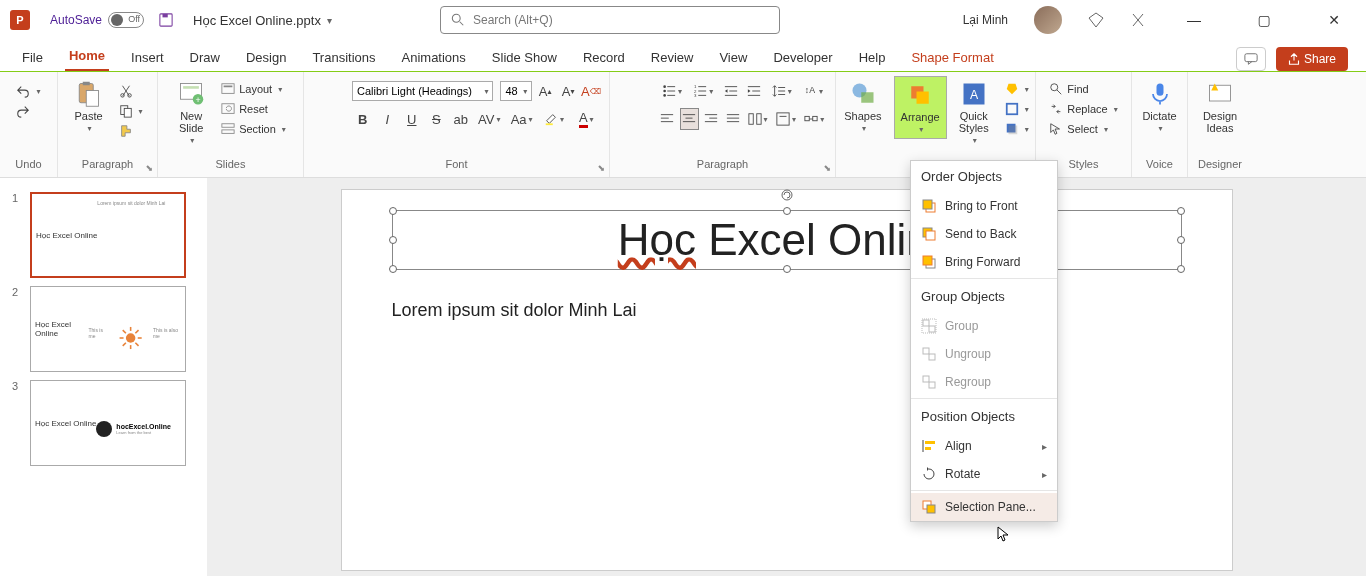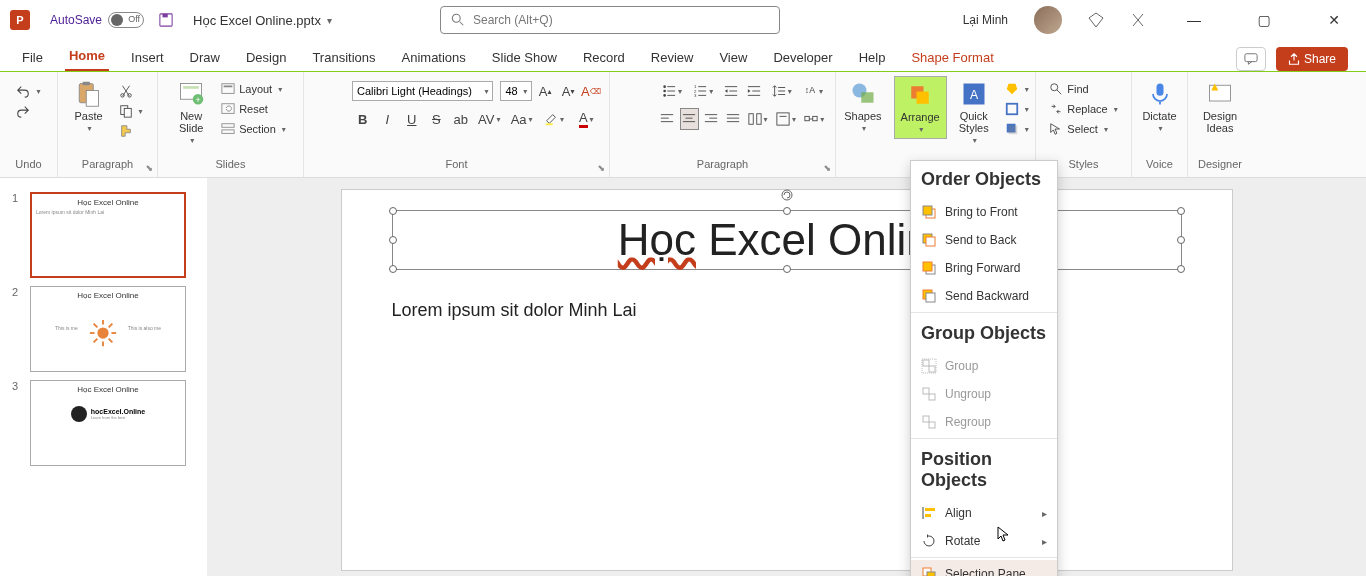--- a/index.html
+++ b/index.html
@@ -51,39 +51,39 @@
 .fbtn { width: 22px; height: 22px; display: flex; align-items: center; justify-content: center; font-size: 13px; color: #444; }
 .fbtn.with-arrow { width: 30px; }
 
 .dialog-launcher { position: absolute; bottom: 4px; right: 4px; font-size: 9px; color: #888; }
 
 
 .workspace { display: flex; height: calc(576px - 178px); }
 .thumbs { width: 207px; background: #fff; padding: 10px 0; overflow-y: auto; }
 .thumb-item { display: flex; padding: 4px 12px; gap: 8px; }
 .thumb-num { font-size: 11px; color: #666; width: 10px; }
-.thumb { width: 156px; height: 86px; border: 1px solid #aaa; background: #fff; font-size: 8px; display: flex; flex-direction: column; align-items: center; padding: 4px; }
+.thumb { width: 156px; height: 86px; border: 1px solid #aaa; background: #fff; font-size: 8px; display: flex; align-items: center; padding: 4px; }
 .thumb.selected { border: 2px solid #c43e1c; }
 .thumb-title { font-size: 8px; color: #333; }
 .thumb-sun { width: 30px; height: 30px; margin-top: 10px; }
 
 .canvas-area { flex: 1; background: #eee; position: relative; display: flex; justify-content: center; padding-top: 12px; }
 .slide { width: 890px; height: 380px; background: #fff; box-shadow: 0 0 0 1px #ccc; position: relative; padding: 20px 50px; }
 .textbox { position: relative; border: 1px solid #888; padding: 4px 8px; }
 .textbox-title { font-size: 44px; color: #222; font-weight: 300; text-align: center; }
 .handle { width: 8px; height: 8px; border: 1px solid #666; background: #fff; border-radius: 50%; position: absolute; }
 .h-tl { top: -4px; left: -4px; } .h-t { top: -4px; left: 50%; margin-left: -4px; } .h-tr { top: -4px; right: -4px; }
 .h-l { top: 50%; left: -4px; margin-top: -4px; } .h-r { top: 50%; right: -4px; margin-top: -4px; }
 .h-bl { bottom: -4px; left: -4px; } .h-b { bottom: -4px; left: 50%; margin-left: -4px; } .h-br { bottom: -4px; right: -4px; }
 .rotate-handle { width: 12px; height: 12px; position: absolute; top: -24px; left: 50%; margin-left: -6px; }
 .body-text { font-size: 18px; color: #222; margin-top: 30px; }
 
 
 .dropdown { position: absolute; top: 160px; left: 910px; width: 148px; background: #fff; border: 1px solid #ccc; box-shadow: 0 4px 12px rgba(0,0,0,0.2); z-index: 100; }
-.dd-header { font-size: 18px; font-weight: 700; padding: 8px 10px; color: #333; }
+.dd-header { font-size: 13px; font-weight: 400; padding: 8px 10px; color: #333; }
 .dd-item { display: flex; align-items: center; padding: 6px 10px; font-size: 12px; color: #333; gap: 8px; }
 .dd-item.disabled { color: #999; }
 .dd-item.hovered { background: #f5ebe6; }
 .dd-item svg { width: 16px; height: 16px; flex-shrink: 0; }
 .dd-arrow { margin-left: auto; font-size: 10px; color: #666; }
 .dd-sep { height: 1px; background: #e5e5e5; margin: 2px 0; }
 .cursor { position: absolute; top: 526px; left: 997px; z-index: 101; pointer-events: none; }
 .cursor svg { width: 14px; height: 16px; }
 
 .collapse-arrow { position: absolute; right: 6px; bottom: 6px; font-size: 10px; color: #666; }
@@ -607,27 +607,20 @@
       </svg>
       <span>Send to Back</span>
     </div>
   <div class="dd-item">
       <svg viewBox="0 0 16 16">
         <rect x="5" y="5" width="9" height="9" fill="#fff" stroke="#888"></rect>
         <rect x="2" y="2" width="9" height="9" fill="#ffc000" stroke="#ed7d31"></rect>
       </svg>
       <span>Bring Forward</span>
     </div>
-  <div class="dd-item">
-      <svg viewBox="0 0 16 16">
-        <rect x="2" y="2" width="9" height="9" fill="#ffc000" stroke="#ed7d31"></rect>
-        <rect x="5" y="5" width="9" height="9" fill="#fff" stroke="#888"></rect>
-      </svg>
-      <span>Send Backward</span>
-    </div>
   <div class="dd-sep"></div>
   <div class="dd-header">Group Objects</div>
   <div class="dd-item disabled">
       <svg viewBox="0 0 16 16">
         <rect x="2" y="2" width="6" height="6" fill="none" stroke="#bbb"></rect>
         <rect x="8" y="8" width="6" height="6" fill="none" stroke="#bbb"></rect>
         <rect x="1" y="1" width="14" height="14" fill="none" stroke="#bbb" stroke-dasharray="1"></rect>
       </svg>
       <span>Group</span>
     </div>

